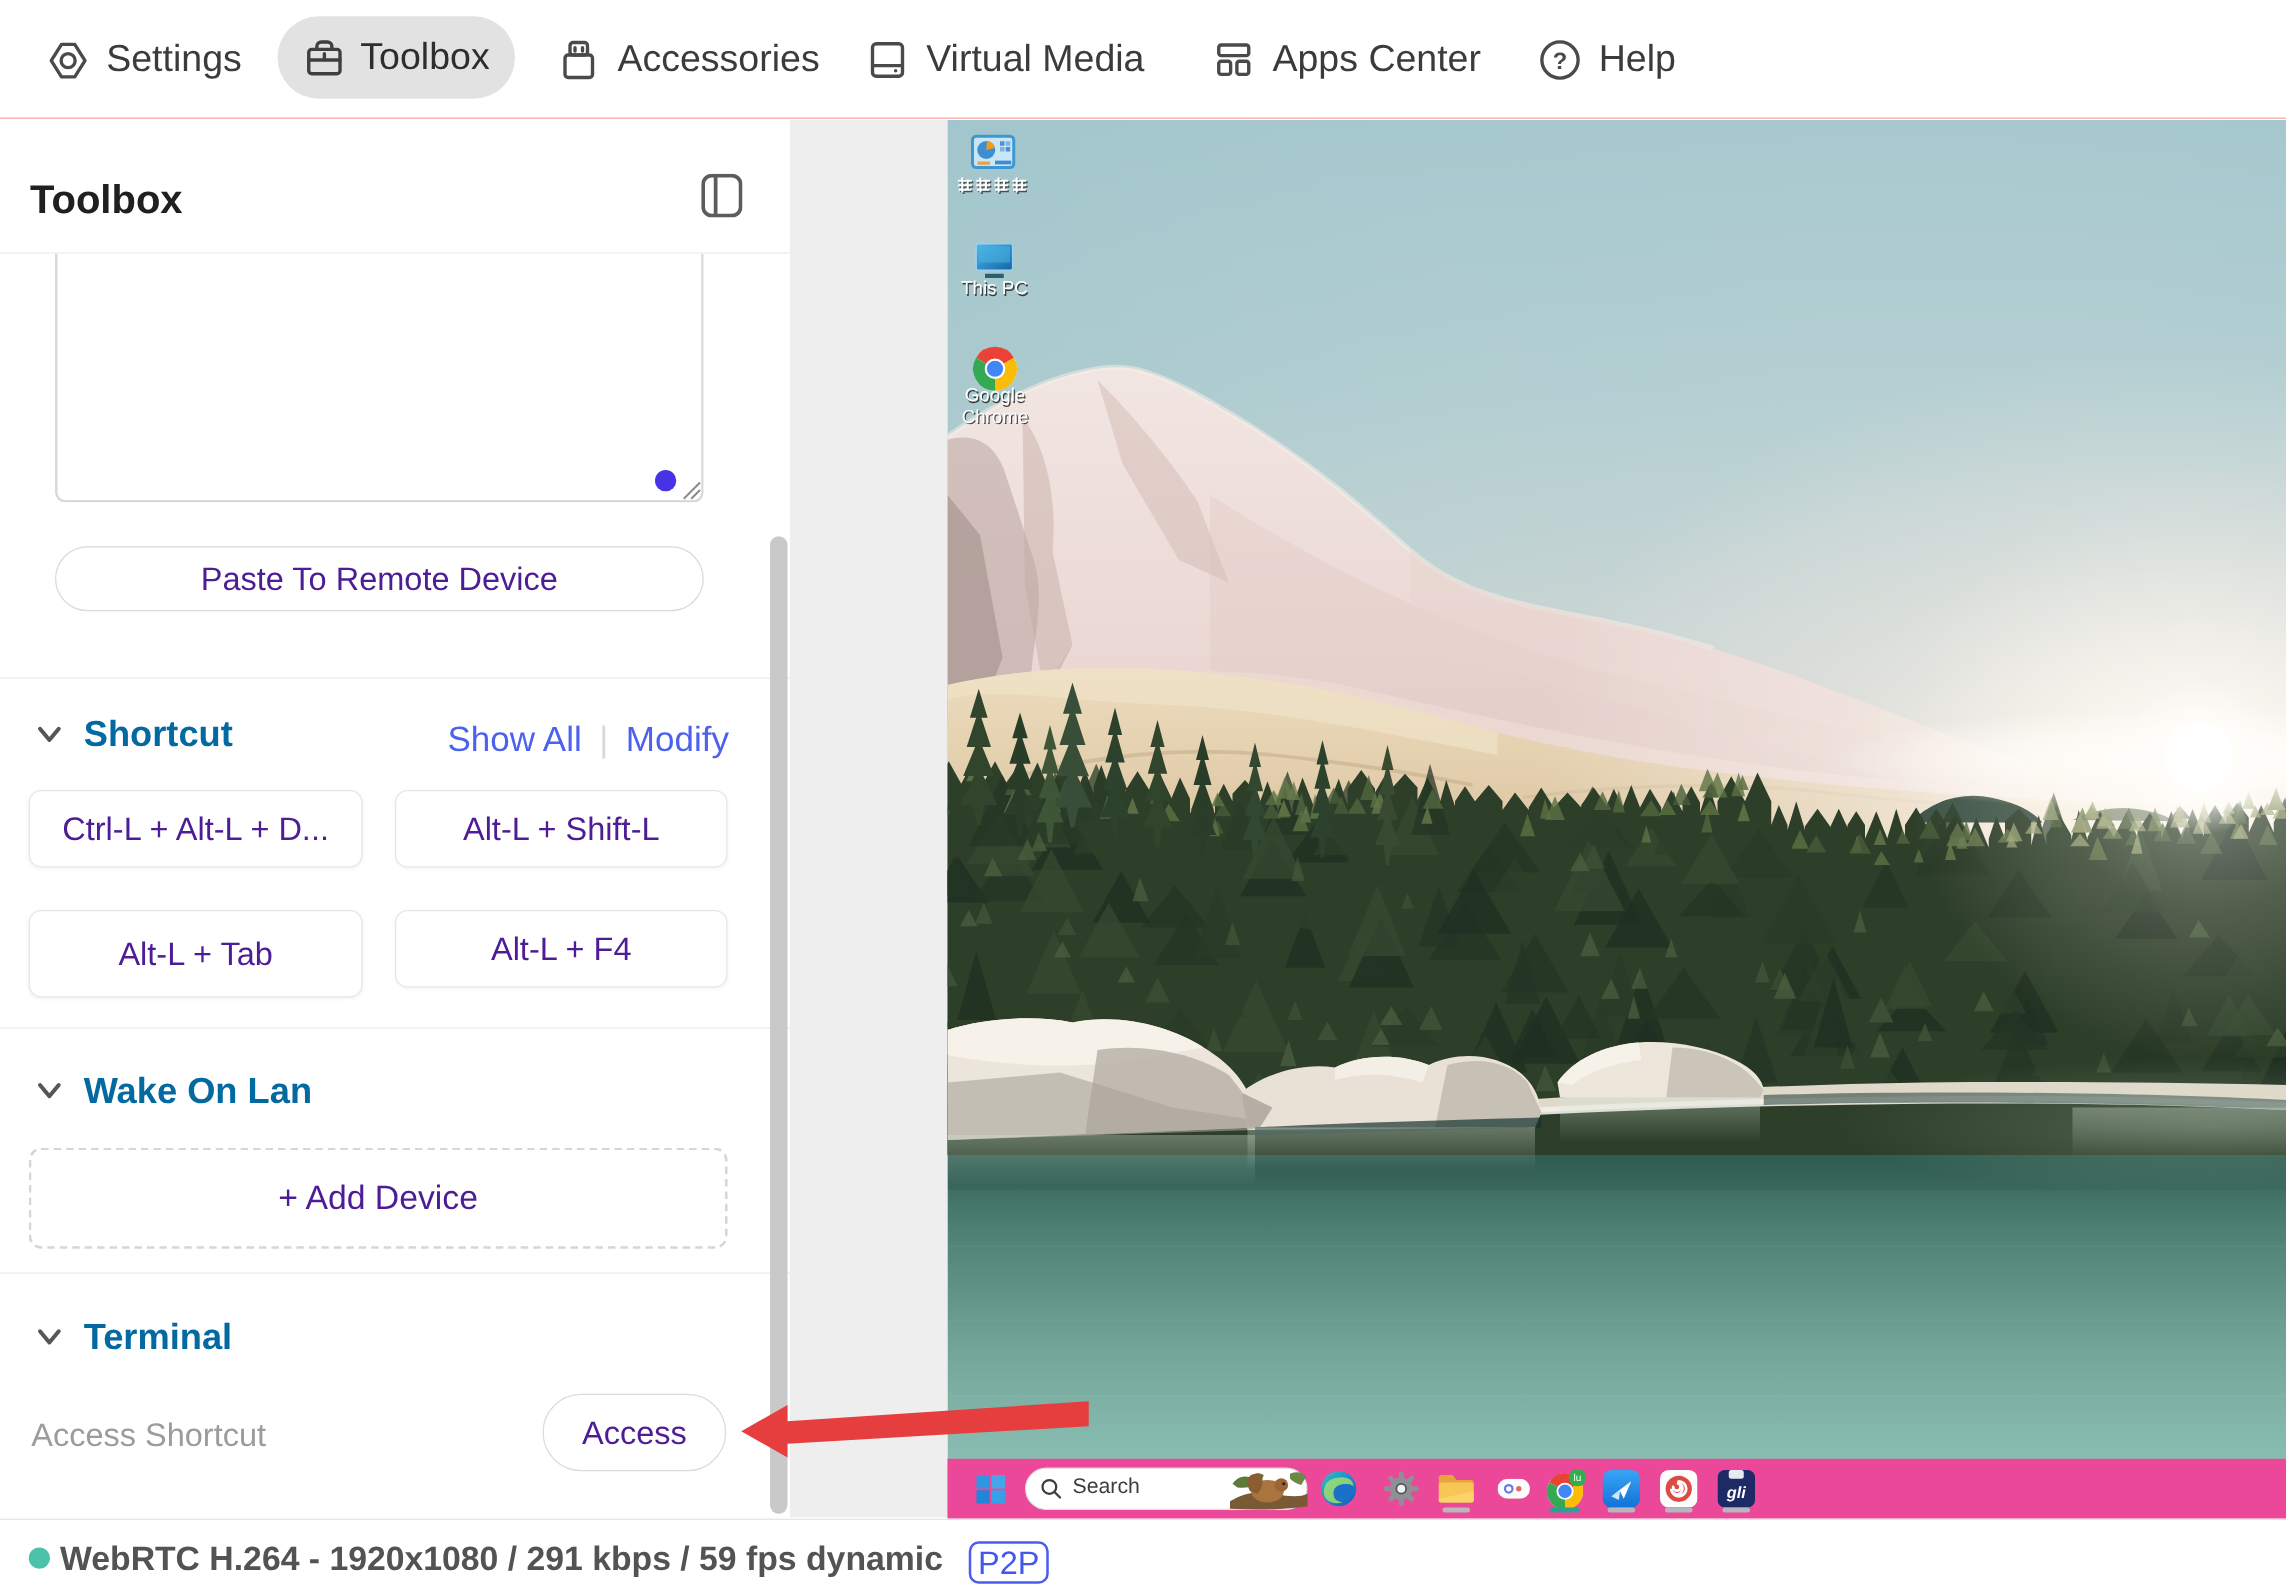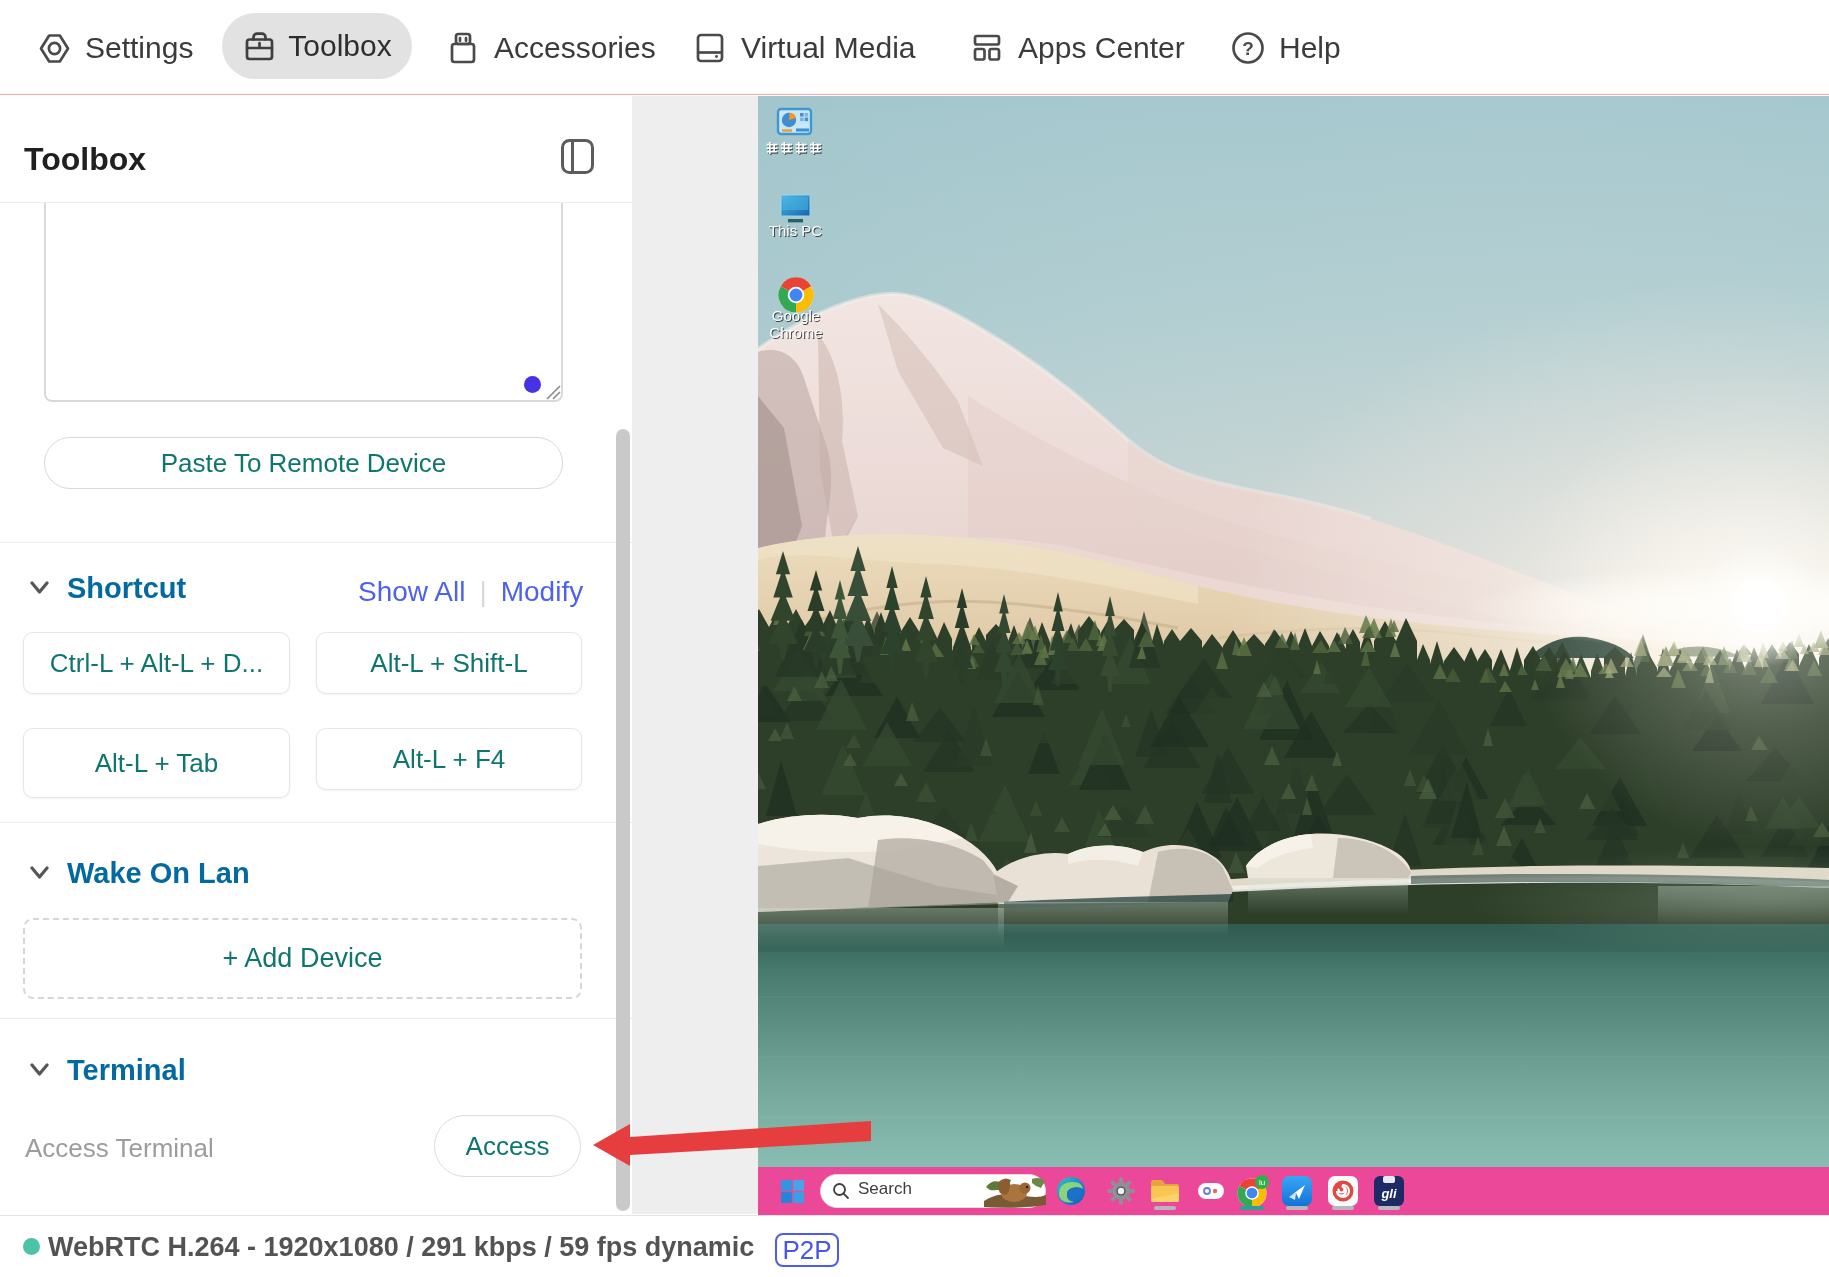--- a/index.html
+++ b/index.html
@@ -18,21 +18,21 @@
   .desk { position:absolute; left:758px; top:0; }
   .sidebar { position:absolute; left:0; top:0; width:632px; height:1118px; background:#fff; }
   .sbtitle { position:absolute; left:24px; top:45px; font-size:32px; font-weight:bold; color:#202020; }
   .collapse { position:absolute; left:561px; top:43px; }
   .hdivider { position:absolute; left:0; height:1px; background:#ececec; }
   .textarea { position:absolute; left:44px; top:107px; width:519px; height:199px;
     border-left:2px solid #d9d9d9; border-right:2px solid #d9d9d9; border-bottom:2px solid #d9d9d9;
     border-radius:0 0 8px 8px; background:#fff; }
   .bluedot { position:absolute; left:524px; top:280px; width:17px; height:17px; border-radius:50%; background:#4733e6; }
   .btn { position:absolute; display:flex; align-items:center; justify-content:center;
-    background:#fff; border:1.5px solid #d9d9d9; color:#0f766e; font-size:26px; }
+    background:#fff; border:1.5px solid #d9d9d9; color:#4c1d95; font-size:26px; }
   .paste { left:44px; top:341px; width:519px; height:52px; border-radius:27px; }
   .sechead { position:absolute; display:flex; align-items:center; font-size:29px; font-weight:bold; color:#0369a1; }
   .sechead svg { margin-right:18px; }
   .links { position:absolute; font-size:28px; color:#4c62ee; }
   .links .sep { color:#d9d9d9; padding:0 14px; font-weight:normal; }
   .scbtn { border-radius:10px; border:1.5px solid #e6e6e6; box-shadow:0 1px 3px rgba(0,0,0,0.05); }
   .dashed { font-size:27px; left:23px; top:822px; width:559px; height:81px; border-radius:10px;
     border:2px dashed #d6d6d6; background:#fff; }
   .acclabel { position:absolute; left:25px; top:1037px; font-size:26px; color:#9c9c9c; }
   .access { left:434px; top:1019px; width:147px; height:62px; border-radius:31px; border-color:#dcdcdc; }
@@ -698,21 +698,21 @@
     </div>
     <div class="btn dashed">+ Add Device</div>
     <div class="hdivider" style="top:922px; width:632px;"></div>
 
     <div class="sechead" style="left:30px; top:958px;">
       <svg width="19" height="17" viewBox="0 0 19 17" fill="none" stroke="#565656" stroke-width="3.2" stroke-linecap="round" stroke-linejoin="round">
           <path d="M2 3 L9.5 12 L17 3"></path>
         </svg>
       <span>Terminal</span>
     </div>
-    <div class="acclabel">Access Terminal</div>
+    <div class="acclabel">Access Shortcut</div>
     <div class="btn access">Access</div>
   </div>
   <div class="thumb"></div>
   <svg class="arrow" width="290" height="70" viewBox="0 0 290 70">
     <path d="M3 35 L40 14 L40 27 L281 11 L281 31 L40 45 L40 56 Z" fill="#e63e3e"></path>
   </svg>
 </div>
 
 <div class="status">
   <div class="sdot"></div>

